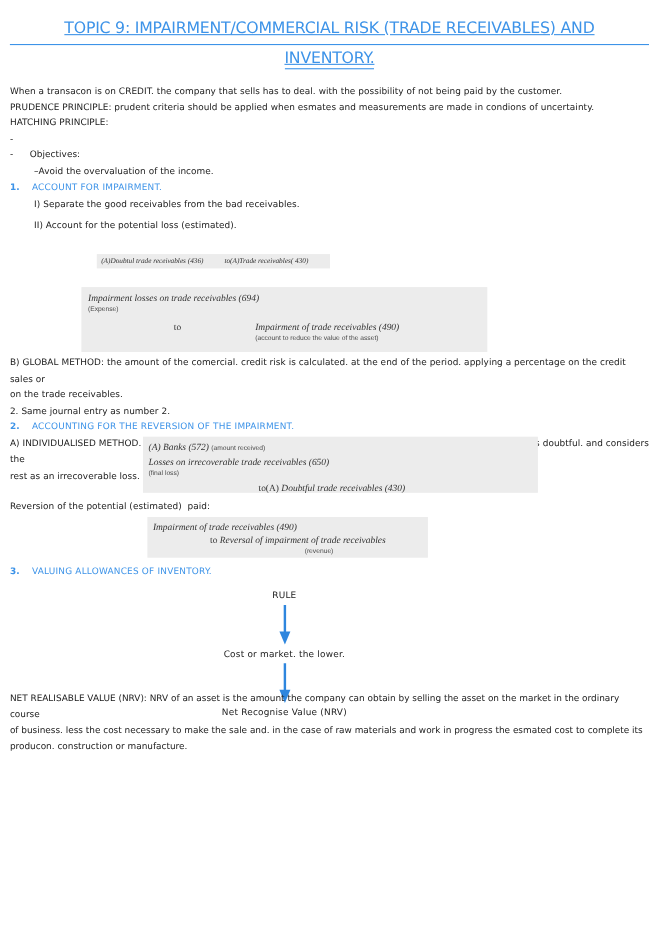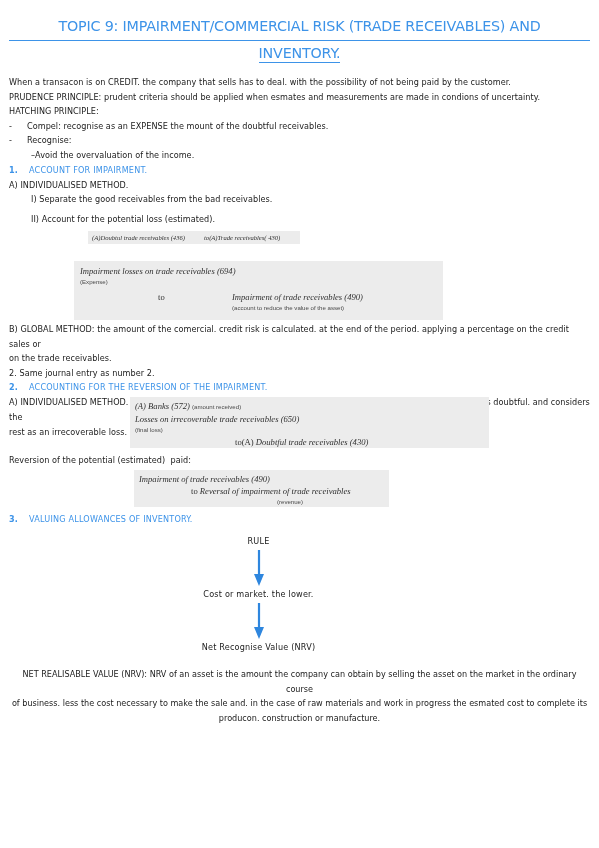--- a/index.html
+++ b/index.html
@@ -30,20 +30,21 @@
     line-height: 25px;
     padding-top: 14px;
   }
   .doc-title .tl {
     display: block;
     white-space: nowrap;
   }
   .doc-title .u {
     border-bottom: 1.6px solid #3d93e8;
     padding-bottom: 1px;
+    text-decoration: underline;
   }
 
   
   .body-block {
     padding-top: 9px;
     font-size: 8.1px;
     line-height: 14.6px;
     color: #1a1a1a;
     font-family: "DejaVu Sans", sans-serif;
     letter-spacing: 0.05px;
@@ -194,27 +195,26 @@
   }
   .flow .arrow {
     display: block;
     margin: 0 auto;
   }
 
   
   .tail {
     position: absolute;
     left: 9px;
-    top: 667px;
+    top: 627px;
     width: 581px;
     font-family: "DejaVu Sans", sans-serif;
     font-size: 8.1px;
     line-height: 14.6px;
     color: #1a1a1a;
-    text-align: center;
   }
 
   .spacer-sm { height: 5px; }
 </style>
 </head>
 <body>
 
 <div class="page">
 
   <div class="doc-title">
@@ -222,35 +222,33 @@
     <span class="tl"><span class="u">INVENTORY.</span></span>
   </div>
 
   <div class="body-block">
     <div class="ln">When a transacon is on CREDIT. the company that sells has to deal. with the possibility of not being paid by the customer.</div>
     <div class="ln">PRUDENCE PRINCIPLE: prudent criteria should be applied when esmates and measurements are made in condions of uncertainty.</div>
     <div class="ln">HATCHING PRINCIPLE:</div>
 
     <div class="bullet-row">
       <span class="bullet-dash">-</span>
-      <span>Compel: recognise as an EXPENSE the mount of the doubtful receivables.</span>
     </div>
     <div class="bullet-row">
       <span class="bullet-dash">-</span>
-      <span>Recognise:</span>
+      <span>Objectives:</span>
     </div>
 
     <div class="ln indent2">–Avoid the overvaluation of the income.</div>
 
     <div class="num-heading">
       <span class="num">1.</span>
       <span class="txt">ACCOUNT FOR IMPAIRMENT.</span>
     </div>
 
-    <div class="ln">A) INDIVIDUALISED METHOD.</div>
     <div class="ln indent2">I) Separate the good receivables from the bad receivables.</div>
     <div class="spacer-sm"></div>
     <div class="ln indent2">II) Account for the potential loss (estimated).</div>
   </div>
 
   <div class="entry-box" id="box-separate">
       <div class="e-main pair">
         <span class="left">(A)Doubtul trade receivables (436)</span>
         <span>to(A)Trade receivables( 430)</span>
       </div>

